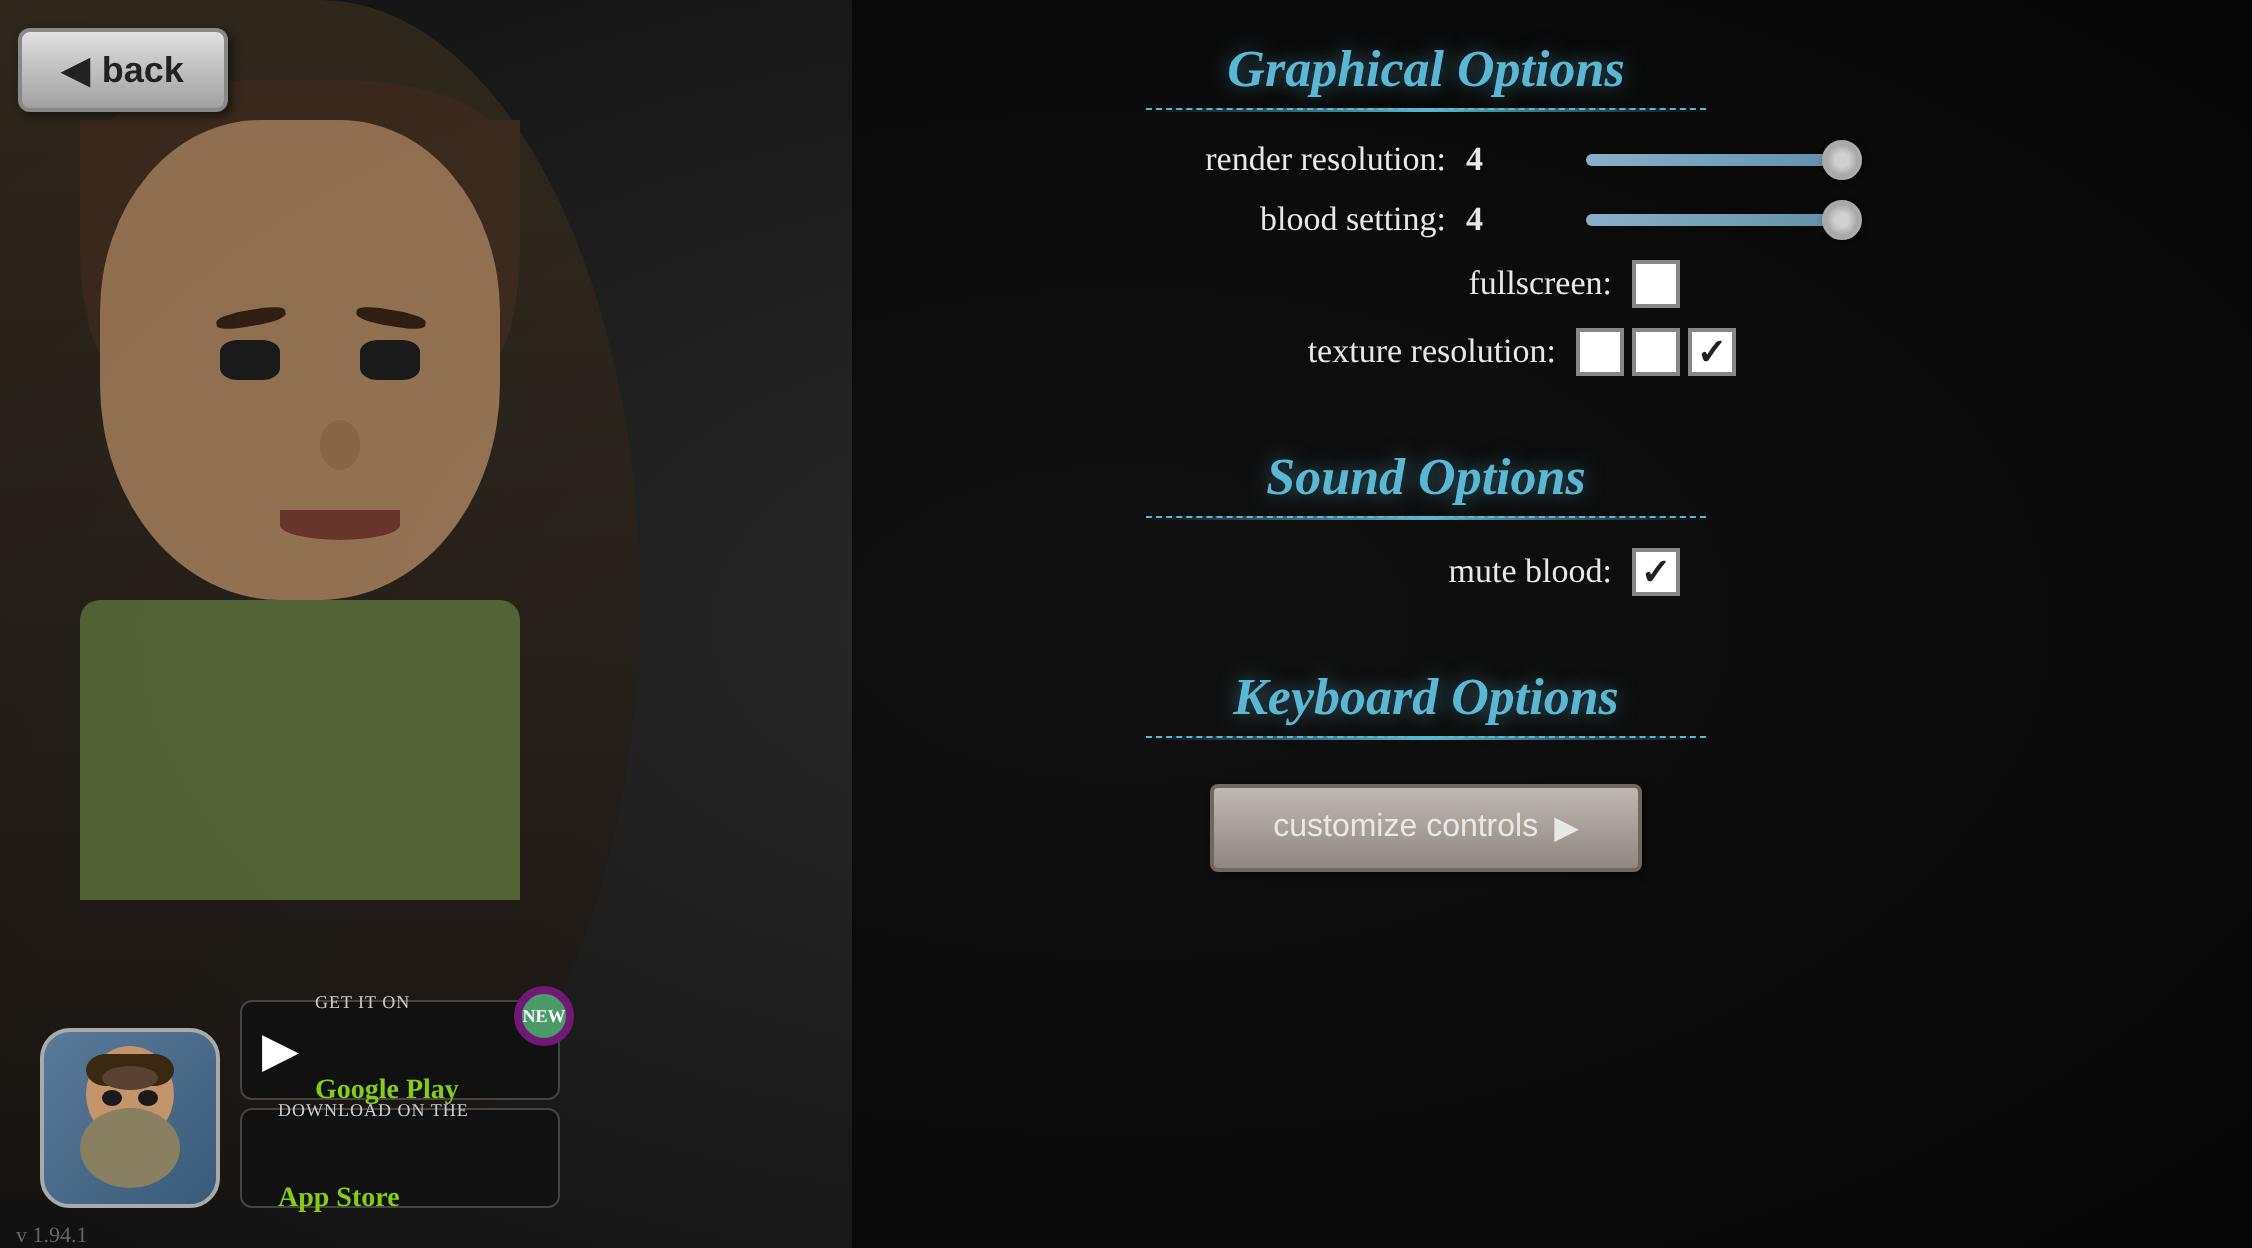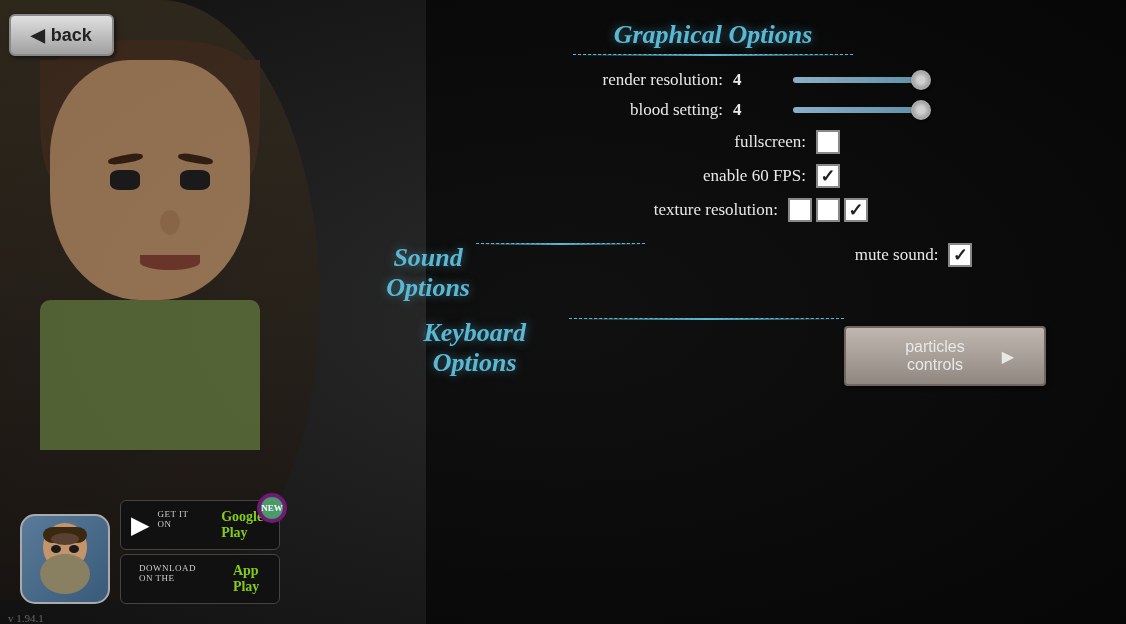--- a/index.html
+++ b/index.html
@@ -146,21 +146,21 @@
     
     .settings-panel {
       position: absolute;
       top: 20px;
       left: 380px;
       right: 80px;
       bottom: 30px;
       display: flex;
       flex-direction: column;
       align-items: center;
-      gap: 1px;
+      gap: 16px;
     }
 
     .section-header {
       color: #5bb8d4;
       font-size: 26px;
       font-style: italic;
       text-align: center;
       margin-bottom: 4px;
       text-shadow: 0 0 10px rgba(91, 184, 212, 0.5);
     }
@@ -249,30 +249,31 @@
     
     .texture-boxes {
       display: flex;
       gap: 4px;
     }
 
     
     .sound-section {
       margin-top: 10px;
       display: flex;
-      flex-direction: row;
-      align-items: flex-start;
+      flex-direction: column;
+      align-items: center;
       width: 100%;
     }
 
     
     .keyboard-section {
       margin-top: 10px;
       display: flex;
-      flex-direction: row;
+      flex-direction: column;
+      align-items: center;
       width: 100%;
     }
 
     
     .customize-btn {
       background: linear-gradient(180deg, #c0b8b0 0%, #908880 100%);
       border: 2px solid #706860;
       border-radius: 4px;
       padding: 10px 30px;
       cursor: pointer;
@@ -317,21 +318,21 @@
       position: relative;
     }
 
     .store-badge-icon {
       font-size: 24px;
       color: #fff;
     }
 
     .store-badge-text {
       display: flex;
-      flex-direction: row;
+      flex-direction: column;
       gap: 32px;
     }
 
     .store-badge-line1 {
       font-size: 9px;
       color: #ccc;
       text-transform: uppercase;
       letter-spacing: 0.5px;
     }
 
@@ -431,51 +432,47 @@
           <div class="slider-thumb"></div>
         </div>
       </div>
     </div>
 
     <div class="settings-row">
       <span class="setting-label">fullscreen:</span>
       <div class="checkbox-custom"></div>
     </div>
 
-    <div class="settings-row">
-      <span class="setting-label">enable 60 FPS:</span>
-      <div class="checkbox-custom checked"></div>
-    </div>
 
     <div class="settings-row">
       <span class="setting-label">texture resolution:</span>
       <div class="texture-boxes">
         <div class="checkbox-custom"></div>
         <div class="checkbox-custom"></div>
         <div class="checkbox-custom checked"></div>
       </div>
     </div>
   </div>
 
   <div class="sound-section">
     <h2 class="section-header">Sound Options</h2>
     <div class="section-divider"></div>
 
     <div class="settings-row">
-      <span class="setting-label">mute sound:</span>
+      <span class="setting-label">mute blood:</span>
       <div class="checkbox-custom checked"></div>
     </div>
   </div>
 
   <div class="keyboard-section">
     <h2 class="section-header">Keyboard Options</h2>
     <div class="section-divider"></div>
 
     <button class="customize-btn">
-      <span>particles controls</span>
+      <span>customize controls</span>
       <span>▶</span>
     </button>
   </div>
 
 </div>
 
 <div class="bottom-badges-row">
 
   <div class="avatar-icon">
     <svg width="70" height="80" viewBox="0 0 70 80">
@@ -497,19 +494,19 @@
         <span class="store-badge-line1">GET IT ON</span>
         <span class="store-badge-line2">Google Play</span>
       </div>
       <div class="new-badge">NEW</div>
     </div>
 
     <div class="store-badge">
       <span class="store-badge-icon"></span>
       <div class="store-badge-text">
         <span class="store-badge-line1">Download on the</span>
-        <span class="store-badge-line2">App Play</span>
+        <span class="store-badge-line2">App Store</span>
       </div>
     </div>
   </div>
 </div>
 
 <div class="version-text">v 1.94.1</div>
 
 </body></html>

